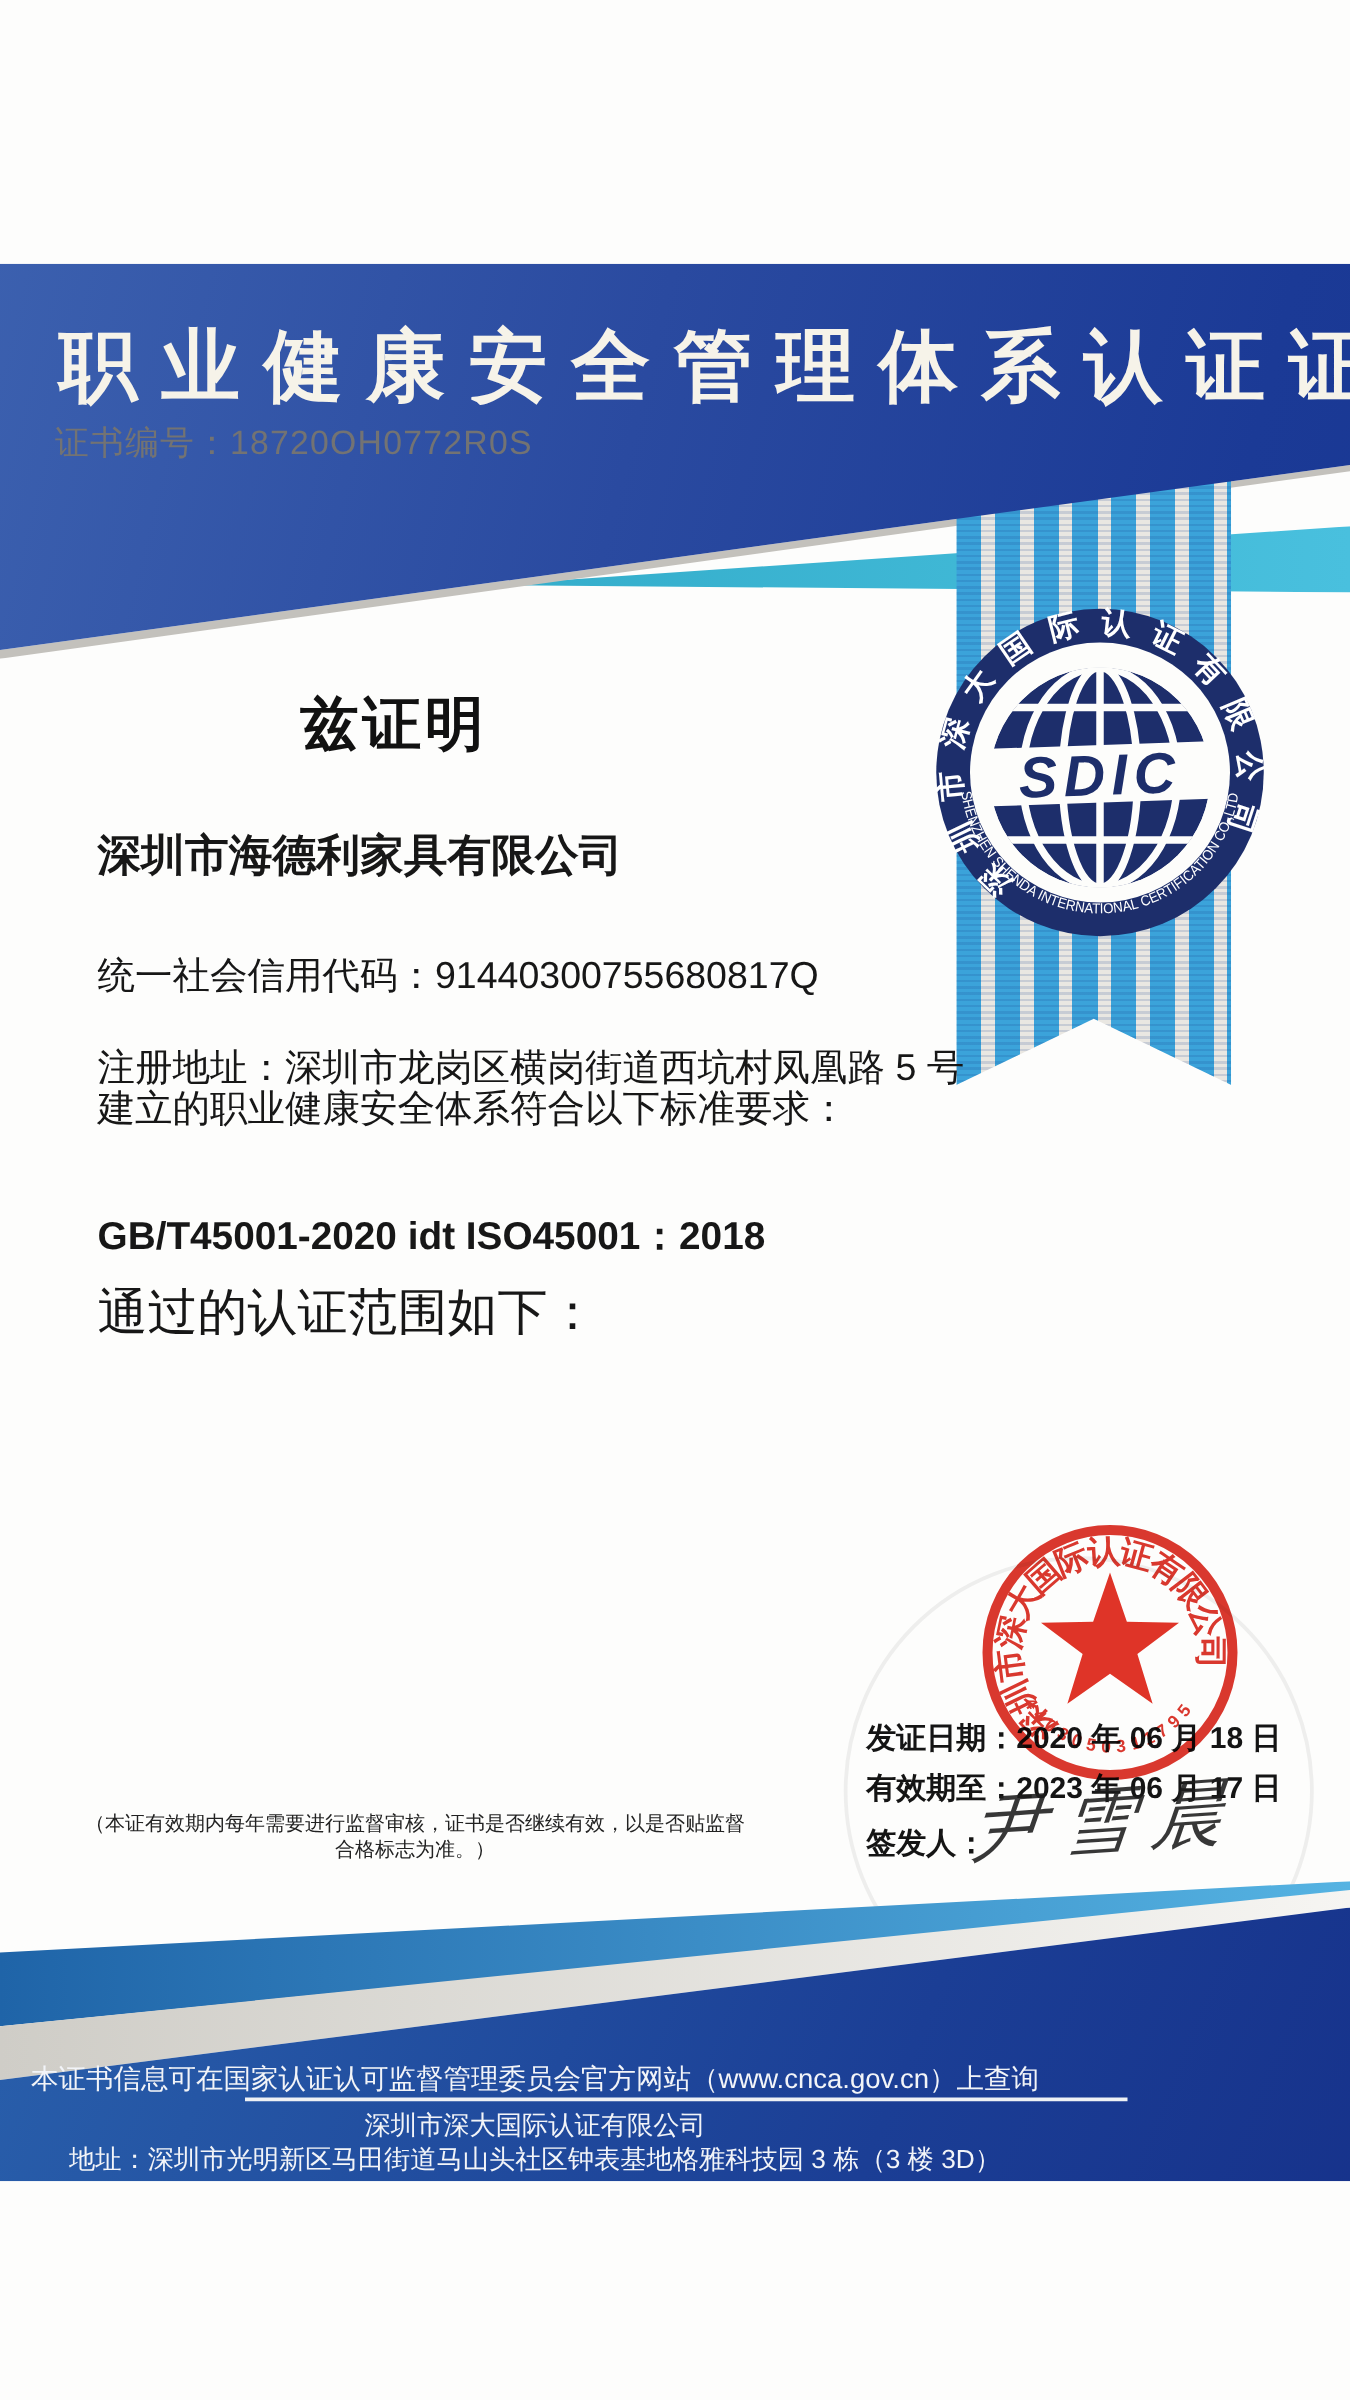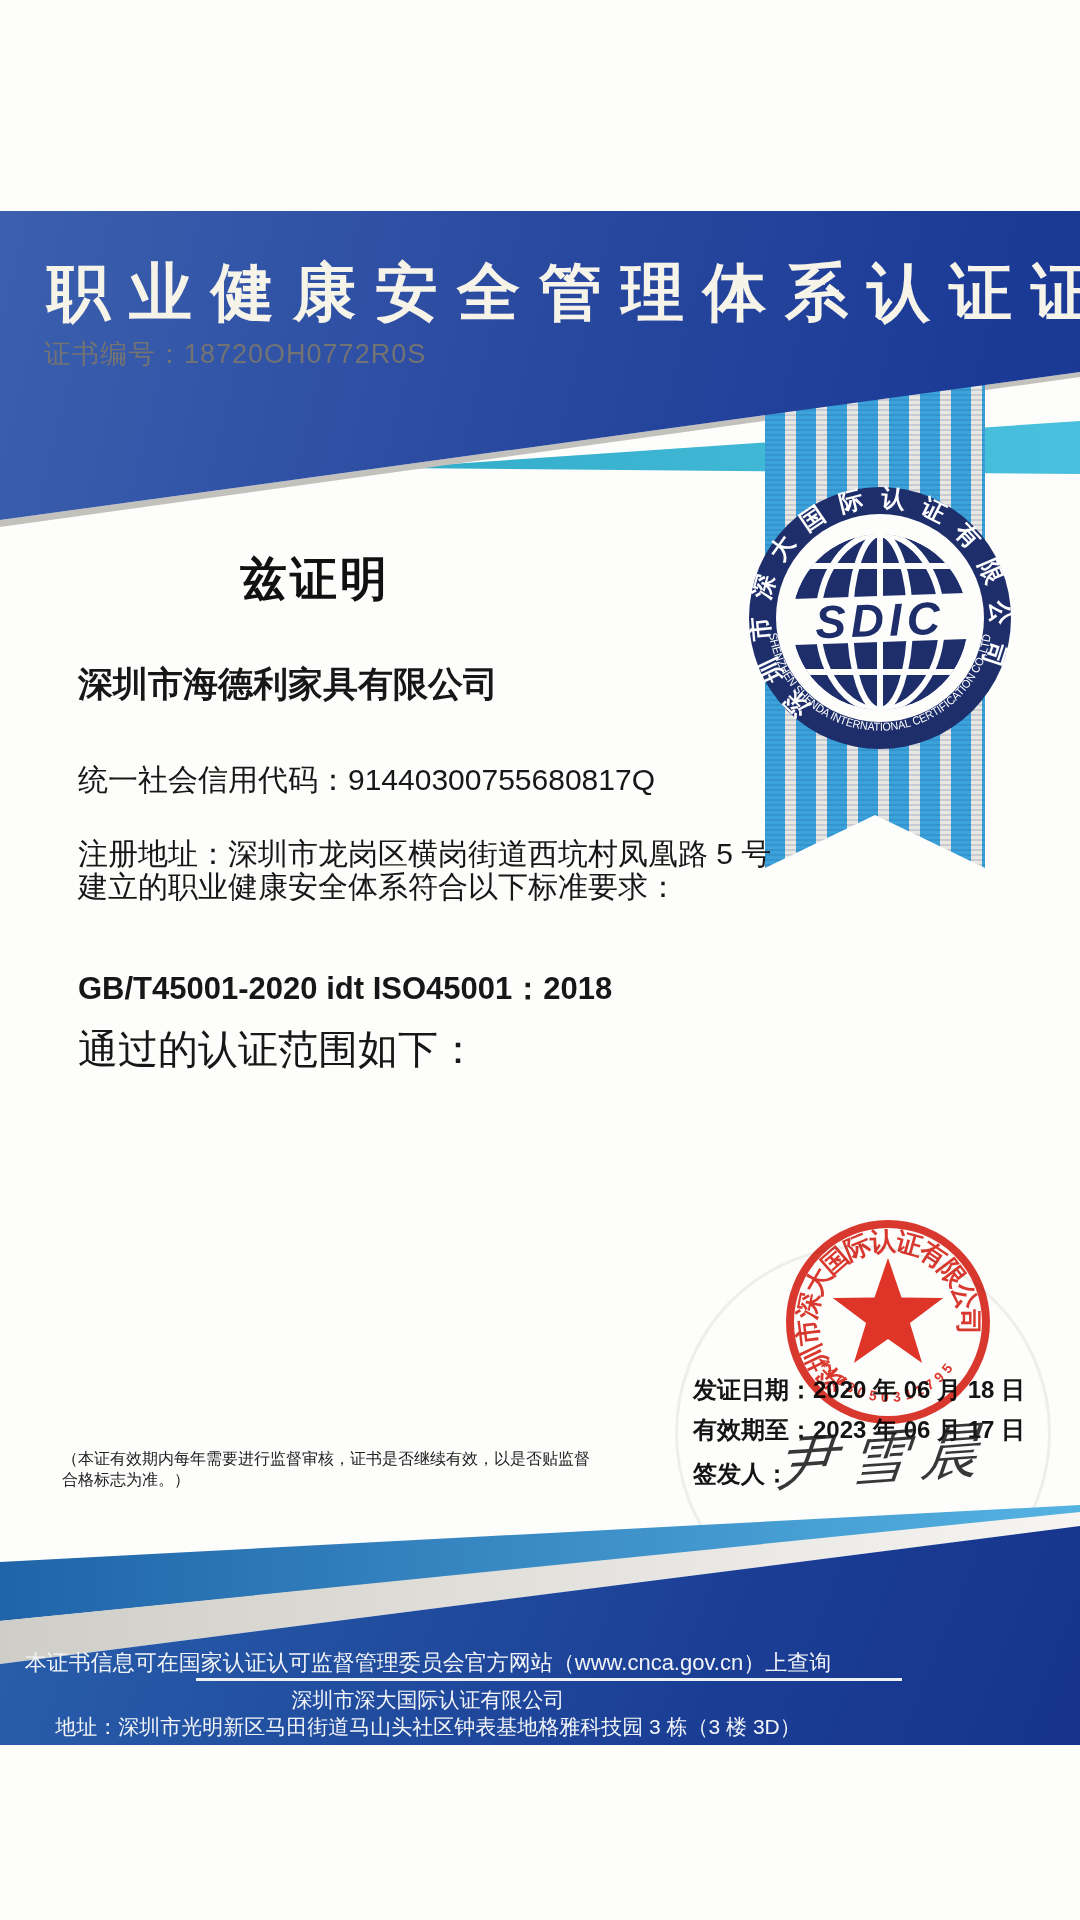--- a/index.html
+++ b/index.html
@@ -44,21 +44,21 @@
   #stdintro{top:867px;font-size:30px;font-weight:500;}
   #stdline{top:956px;font-size:31px;font-weight:700;margin-top:12px;}
   #scopeintro{top:1022px;font-size:40px;font-weight:500;}
   #scopeline{top:1053px;font-size:32px;font-weight:bold;}
 
   
   #audit-table{position:absolute;left:68px;top:1322px;width:526px;border-collapse:collapse;}
   #audit-table th{border:2px solid #2c2c2c;height:34px;font-size:20px;font-weight:bold;color:#111;
     text-align:center;vertical-align:middle;}
   #audit-table td{border:2px solid #2c2c2c;height:83px;}
-  #audit-note{position:absolute;left:62px;top:1449px;width:540px;
+  #audit-note{position:absolute;left:62px;top:1449px;width:540px;text-align:center;
     font-size:16px;color:#222;font-weight:500;}
 
   
   .issuerow{position:absolute;left:693px;color:#141414;font-size:24px;font-weight:600;white-space:nowrap;}
   #issue-date-row{top:1374px;}
   #valid-row{top:1414px;}
   #signer-row{top:1458px;}
   #signature{position:absolute;left:778px;top:1418px;font-size:58px;color:#1c1c1c;
     font-style:italic;letter-spacing:14px;opacity:.88;white-space:nowrap;
     transform:rotate(-4deg) skewX(-10deg);font-family:"Liberation Serif","DejaVu Serif",serif;}

